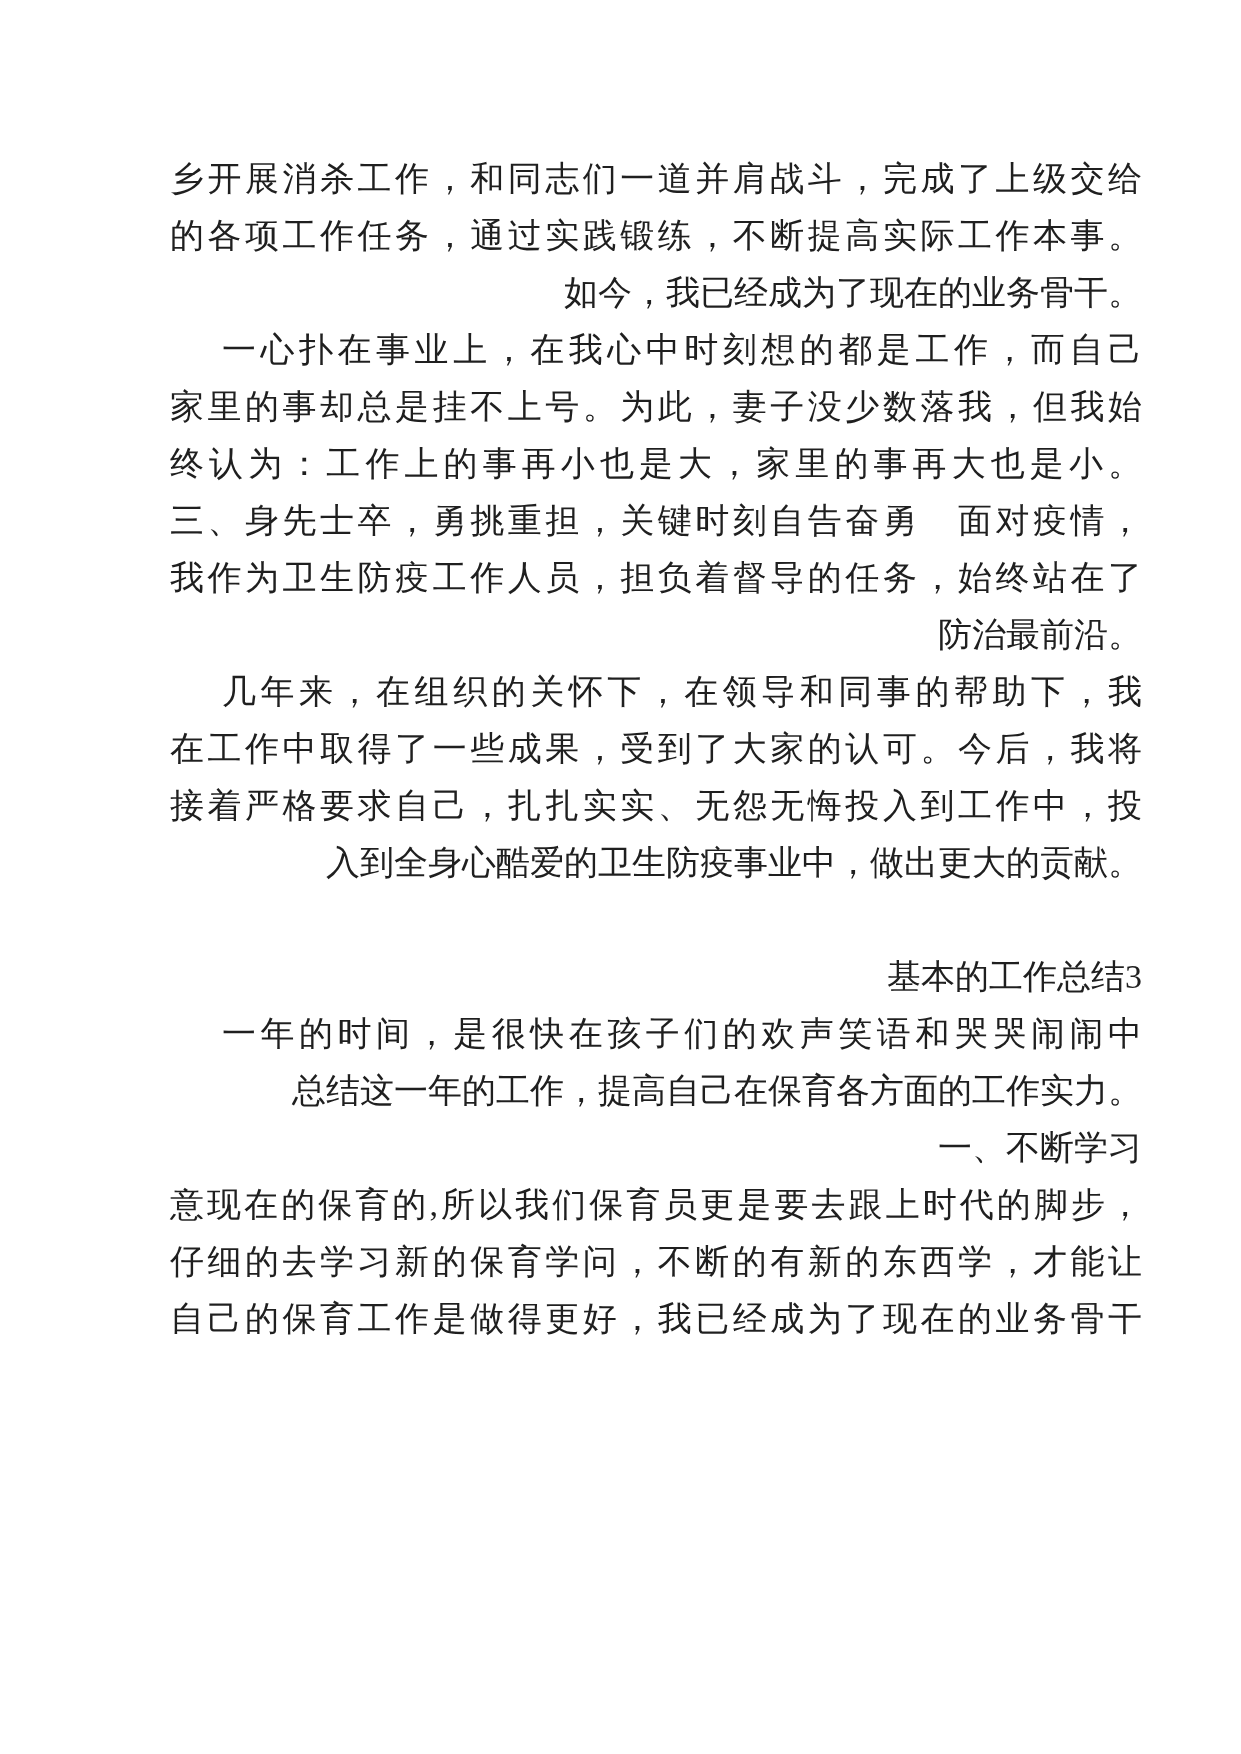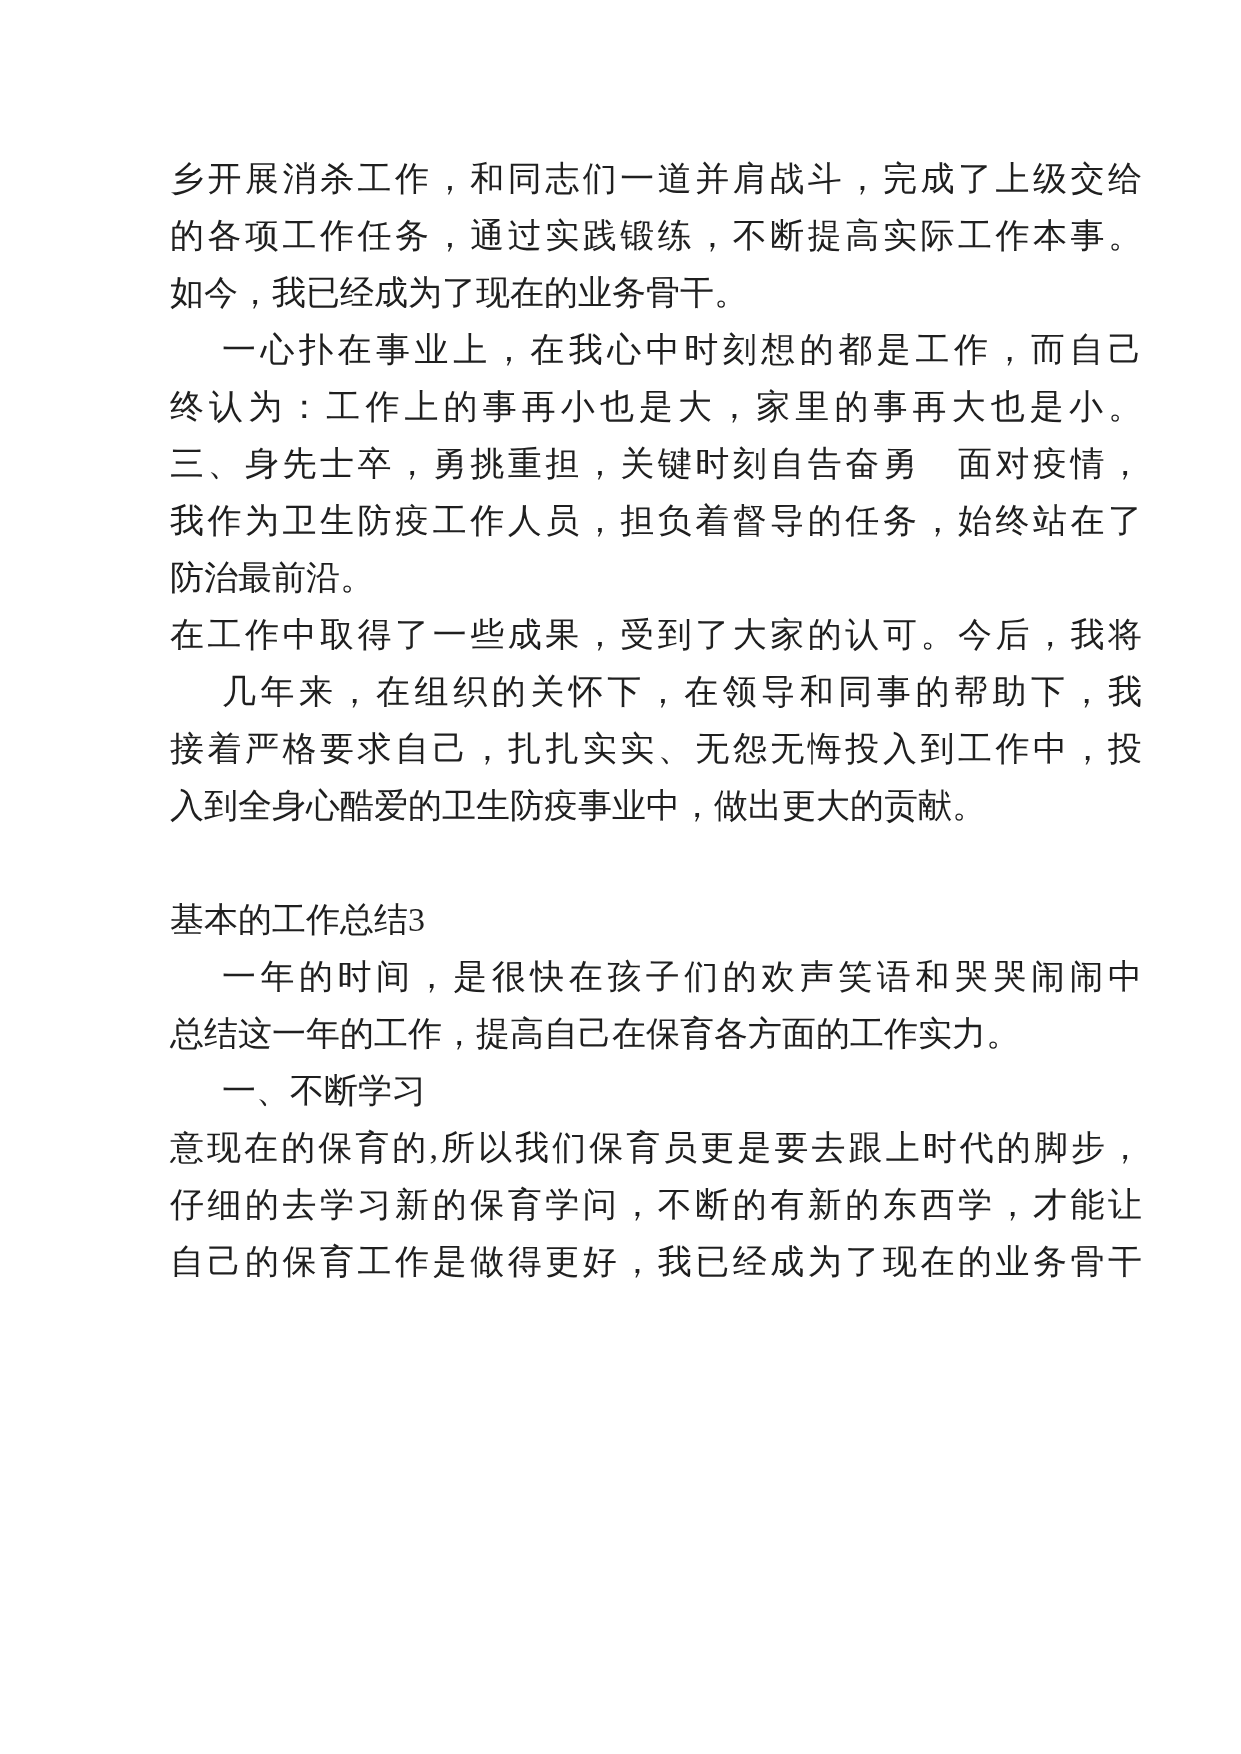--- a/index.html
+++ b/index.html
@@ -17,21 +17,21 @@
     overflow: hidden;
     font-family: "Liberation Serif", "DejaVu Serif", serif;
     font-size: 34px;
     line-height: 57px;
     color: #1f1f1f;
   }
   .line {
     width: 100%;
     white-space: pre-wrap;
     font-weight: 300;
-    text-align: left;
+    text-align: right;
   }
   
   .line.j {
     text-align: justify;
     text-align-last: justify;
     text-justify: inter-character;
   }
   
   .line.ind {
     text-indent: 52px;
@@ -43,26 +43,27 @@
 </style>
 </head>
 <body>
 
 <div class="page" style="color: rgb(31, 31, 31); background: rgb(255, 255, 255);">
   <div>
       <div class="line j">乡开展消杀工作，和同志们一道并肩战斗，完成了上级交给</div>
       <div class="line j">的各项工作任务，通过实践锻练，不断提高实际工作本事。</div>
       <div class="line">如今，我已经成为了现在的业务骨干。</div>
       <div class="line j ind">一心扑在事业上，在我心中时刻想的都是工作，而自己</div>
+      <div class="line j">家里的事却总是挂不上号。为此，妻子没少数落我，但我始</div>
       <div class="line j">终认为：工作上的事再小也是大，家里的事再大也是小。</div>
       <div class="line j">三、身先士卒，勇挑重担，关键时刻自告奋勇　面对疫情，</div>
       <div class="line j">我作为卫生防疫工作人员，担负着督导的任务，始终站在了</div>
       <div class="line">防治最前沿。</div>
+      <div class="line j ind">几年来，在组织的关怀下，在领导和同事的帮助下，我</div>
       <div class="line j">在工作中取得了一些成果，受到了大家的认可。今后，我将</div>
-      <div class="line j ind">几年来，在组织的关怀下，在领导和同事的帮助下，我</div>
       <div class="line j">接着严格要求自己，扎扎实实、无怨无悔投入到工作中，投</div>
       <div class="line">入到全身心酷爱的卫生防疫事业中，做出更大的贡献。</div>
       <div class="line gap">基本的工作总结3</div>
       <div class="line j ind">一年的时间，是很快在孩子们的欢声笑语和哭哭闹闹中</div>
       <div class="line">总结这一年的工作，提高自己在保育各方面的工作实力。</div>
       <div class="line ind">一、不断学习</div>
       <div class="line j">意现在的保育的,所以我们保育员更是要去跟上时代的脚步，</div>
       <div class="line j">仔细的去学习新的保育学问，不断的有新的东西学，才能让</div>
       <div class="line j">自己的保育工作是做得更好，我已经成为了现在的业务骨干</div>
     </div>

